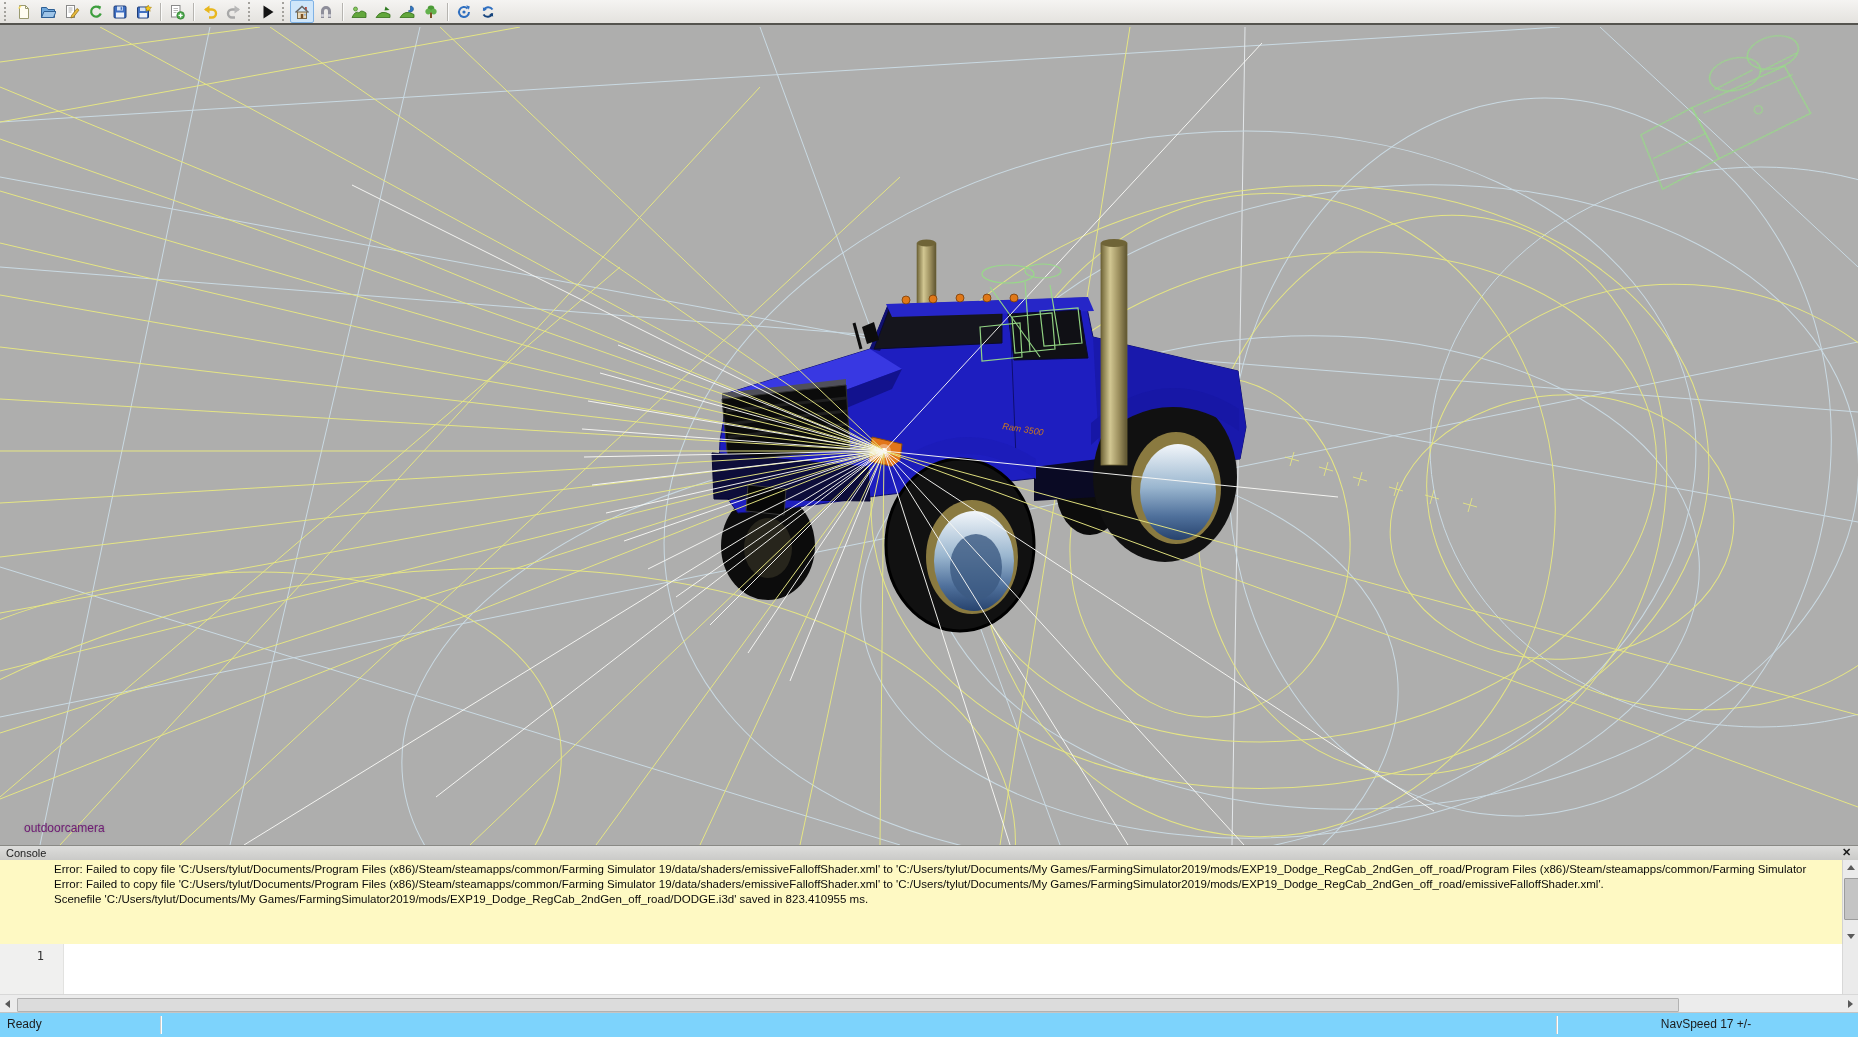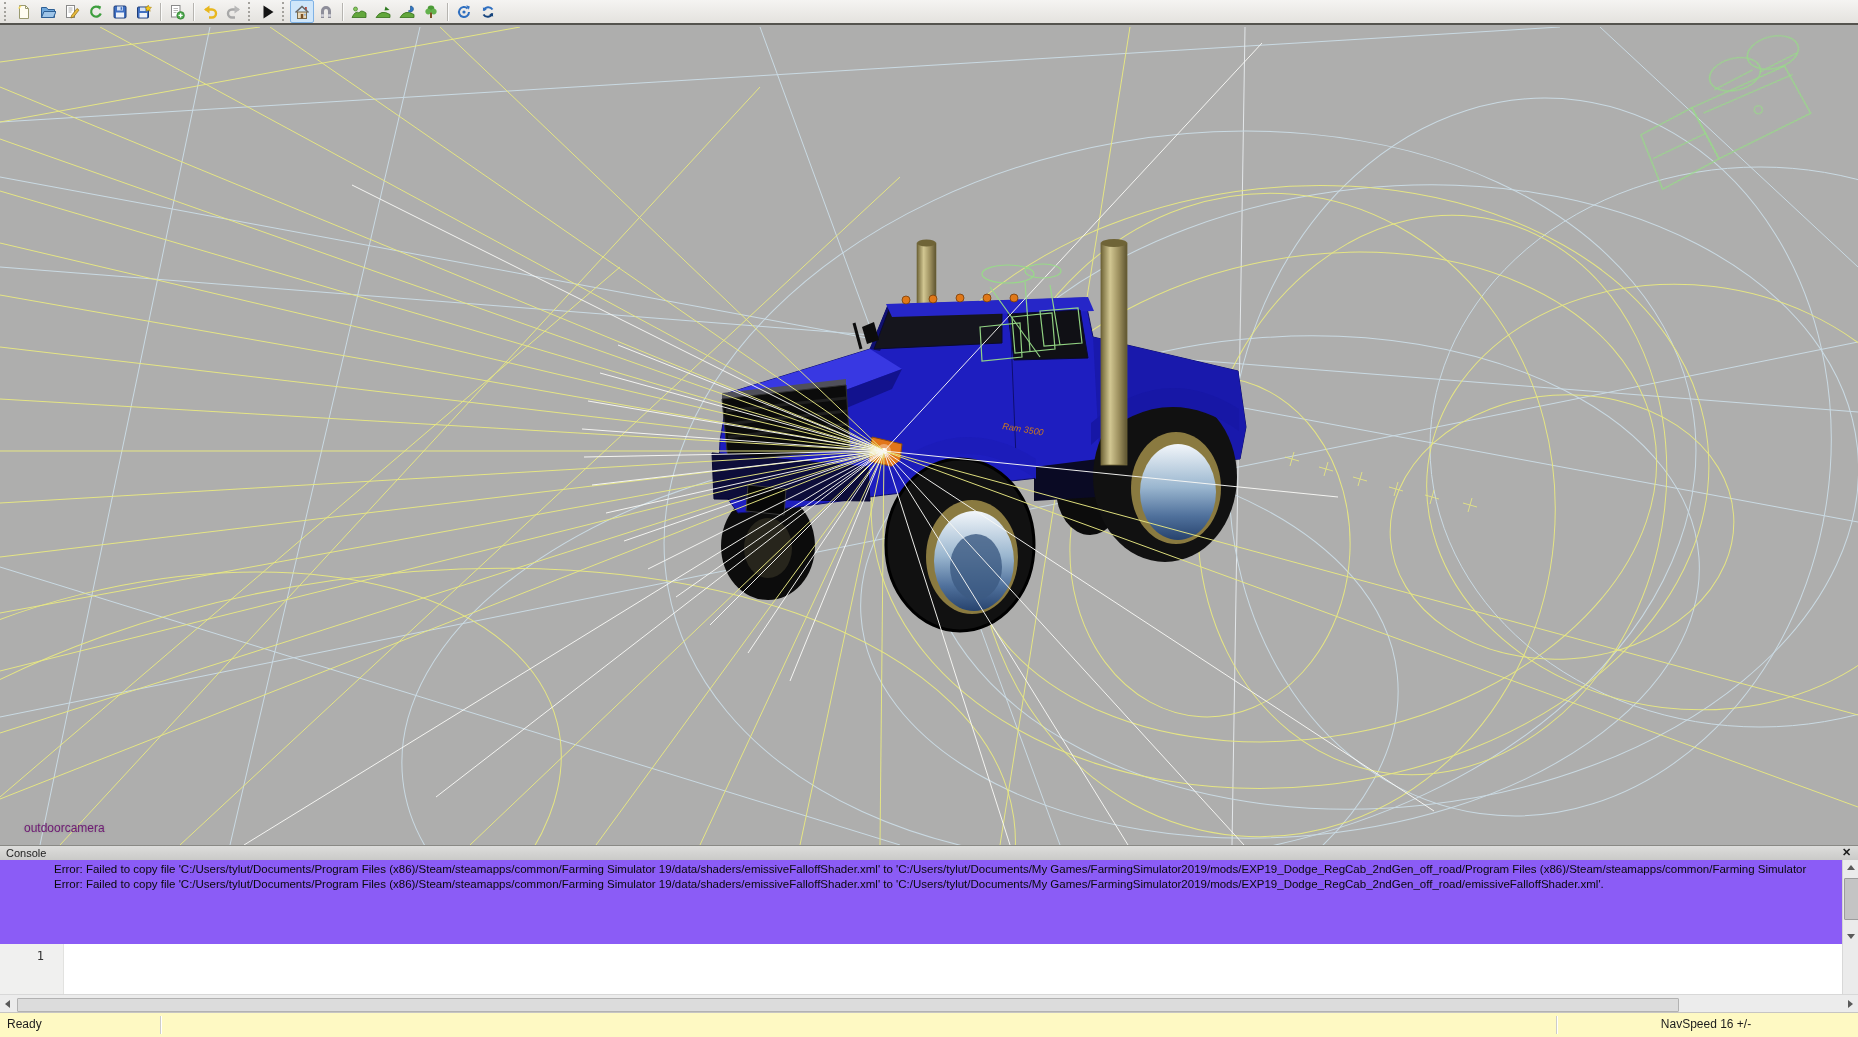--- a/index.html
+++ b/index.html
@@ -19,21 +19,21 @@
   .tb-grip{width:2px;height:19px;border-left:2px dotted #a4a29d;margin:0 4px 0 2px;}
 
   
   #viewport{position:absolute;top:27px;left:0;width:1858px;height:818px;overflow:hidden;}
   #viewport svg{display:block;}
   #camera-label{position:absolute;left:24px;top:794px;font-size:12px;color:#701a75;
     text-shadow:0 0 2px rgba(120,120,120,.6);}
 
   
   #console-panel{position:absolute;top:845px;left:0;width:1858px;height:167px;
-    border-top:1px solid #8a8a86;background:#8b5cf6;box-sizing:border-box;}
+    border-top:1px solid #8a8a86;background:#fef9c3;box-sizing:border-box;}
   #console-header{position:absolute;top:0;left:0;right:0;height:14px;
     background:linear-gradient(#dddddb,#cacac8);}
   #console-title{position:absolute;left:6px;top:1px;font-size:11px;color:#1c1c1c;}
   #console-close{position:absolute;right:4px;top:0;width:15px;height:13px;text-align:center;
     font-size:11px;font-weight:bold;color:#1a1a1a;line-height:13px;}
   #console-log{position:absolute;top:14px;left:0;right:16px;height:84px;
     padding:2px 0 0 6px;font-size:11.5px;line-height:15px;color:#0a0a0a;overflow:hidden;margin-left:48px;}
   .console-line{white-space:nowrap;}
 
   #console-vscroll{position:absolute;top:14px;right:0;width:16px;height:84px;
@@ -59,21 +59,21 @@
   .hs-arrow{position:absolute;top:1px;width:16px;height:16px;background:#ececec;}
   .hs-arrow:after{content:"";position:absolute;top:4px;border-top:4px solid transparent;
     border-bottom:4px solid transparent;}
   #hs-left{left:0;} #hs-left:after{left:5px;border-right:5px solid #5a5a5a;}
   #hs-right{right:0;} #hs-right:after{right:5px;border-left:5px solid #5a5a5a;}
   #hs-thumb{position:absolute;left:17px;top:3px;width:1660px;height:12px;background:#dcdcdc;
     border:1px solid #b2b2b2;border-radius:1px;}
 
   
   #status-bar{position:absolute;top:1012px;left:0;width:1858px;height:25px;
-    background:#fef9c3;border-top:1px solid #c6c5c3;box-sizing:border-box;}
+    background:#7dd3fc;border-top:1px solid #c6c5c3;box-sizing:border-box;}
   #status-ready{position:absolute;left:7px;top:4px;font-size:12px;color:#1c1c1c;}
   .status-div{position:absolute;top:3px;bottom:3px;width:1px;background:#cdccca;box-shadow:1px 0 0 #fff;}
   #status-nav{position:absolute;left:1556px;width:300px;top:4px;text-align:center;
     font-size:12px;color:#1c1c1c;}
 </style>
 </head>
 <body>
 
 <div id="app">
 
@@ -468,20 +468,21 @@
   </div>
 
   <div id="console-panel">
     <div id="console-header">
       <span id="console-title">Console</span>
       <span id="console-close">✕</span>
     </div>
     <div id="console-log">
         <div class="console-line">Error: Failed to copy file 'C:/Users/tylut/Documents/Program Files (x86)/Steam/steamapps/common/Farming Simulator 19/data/shaders/emissiveFalloffShader.xml' to 'C:/Users/tylut/Documents/My Games/FarmingSimulator2019/mods/EXP19_Dodge_RegCab_2ndGen_off_road/Program Files (x86)/Steam/steamapps/common/Farming Simulator</div>
         <div class="console-line">Error: Failed to copy file 'C:/Users/tylut/Documents/Program Files (x86)/Steam/steamapps/common/Farming Simulator 19/data/shaders/emissiveFalloffShader.xml' to 'C:/Users/tylut/Documents/My Games/FarmingSimulator2019/mods/EXP19_Dodge_RegCab_2ndGen_off_road/emissiveFalloffShader.xml'.</div>
+        <div class="console-line">Scenefile 'C:/Users/tylut/Documents/My Games/FarmingSimulator2019/mods/EXP19_Dodge_RegCab_2ndGen_off_road/DODGE.i3d' saved in 823.410955 ms.</div>
       </div>
     <div id="console-vscroll">
       <div id="vs-up" class="vs-arrow"></div>
       <div id="vs-thumb"></div>
       <div id="vs-down" class="vs-arrow"></div>
     </div>
     <div id="script-editor">
       <div id="script-gutter">
         <div id="line-number">1</div>
       </div>
@@ -491,16 +492,16 @@
       <div id="hs-left" class="hs-arrow"></div>
       <div id="hs-thumb"></div>
       <div id="hs-right" class="hs-arrow"></div>
     </div>
   </div>
 
   <div id="status-bar">
     <span id="status-ready">Ready</span>
     <div class="status-div" style="left:160px"></div>
     <div class="status-div" style="left:1556px"></div>
-    <span id="status-nav">NavSpeed 16 +/-</span>
+    <span id="status-nav">NavSpeed 17 +/-</span>
   </div>
 
 </div>
 
 </body></html>

